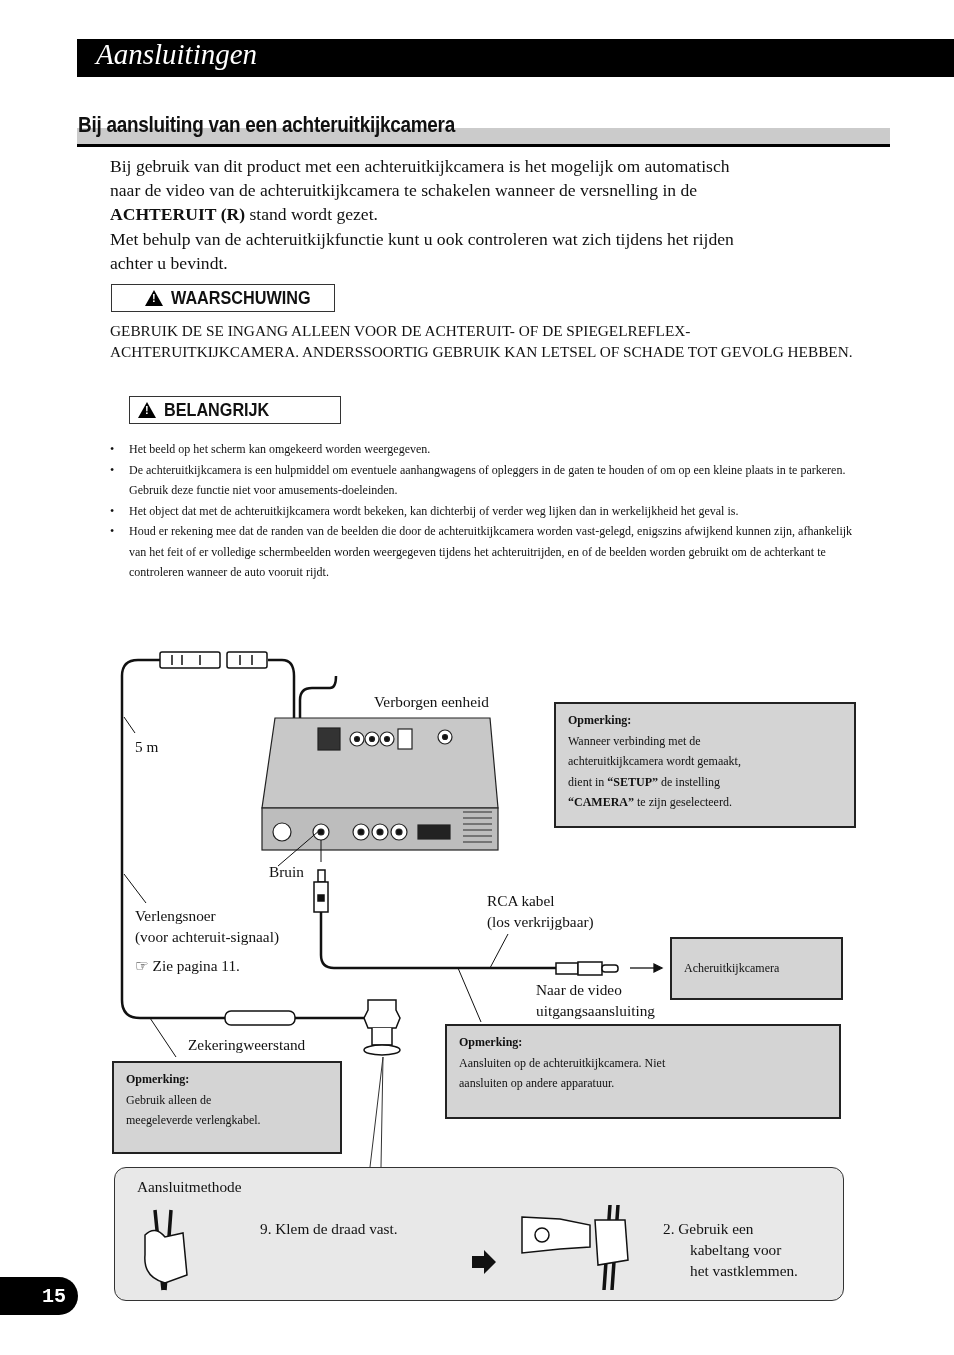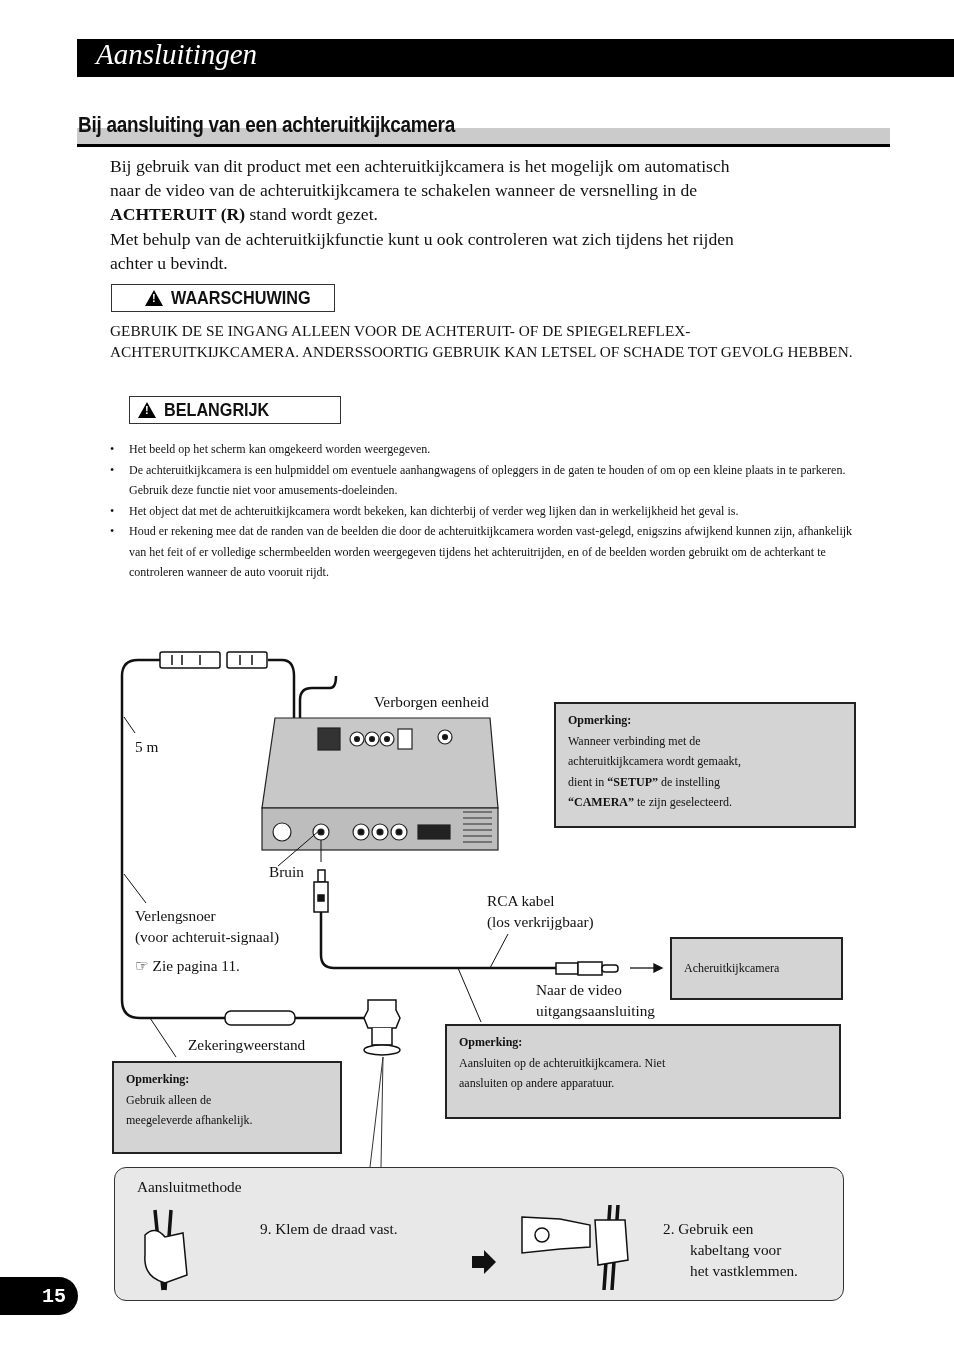--- a/index.html
+++ b/index.html
@@ -184,21 +184,21 @@
   <div><b>“CAMERA”</b><span> te zijn geselecteerd.</span></div>
 </div>
 <div class="abs note" style="left:445px; top:1024px; width:396px; height:95px;">
   <div class="nh">Opmerking:</div>
   <div>Aansluiten op de achteruitkijkcamera. Niet</div>
   <div>aansluiten op andere apparatuur.</div>
 </div>
 <div class="abs note" style="left:112px; top:1061px; width:230px; height:93px;">
   <div class="nh">Opmerking:</div>
   <div>Gebruik alleen de</div>
-  <div>meegeleverde afhankelijk.</div>
+  <div>meegeleverde verlengkabel.</div>
 </div>
 
 <div class="abs method"></div>
 <div class="abs lbl" style="left:137px; top:1176px;">Aansluitmethode</div>
 <svg class="abs" style="left:135px; top:1205px;" width="70" height="90">
   <path d="M20,5 L28,85 M36,5 L30,85" stroke="#111" stroke-width="3.5" fill="none"></path>
   <path d="M10,30 Q20,20 30,32 L48,28 L52,70 L30,78 Q8,72 10,50 Z" fill="#fff" stroke="#111" stroke-width="1.5"></path>
 </svg>
 <div class="abs lbl" style="left:260px; top:1218px;">9.  Klem de draad vast.</div>
 <svg class="abs" style="left:470px; top:1250px;" width="28" height="24">

